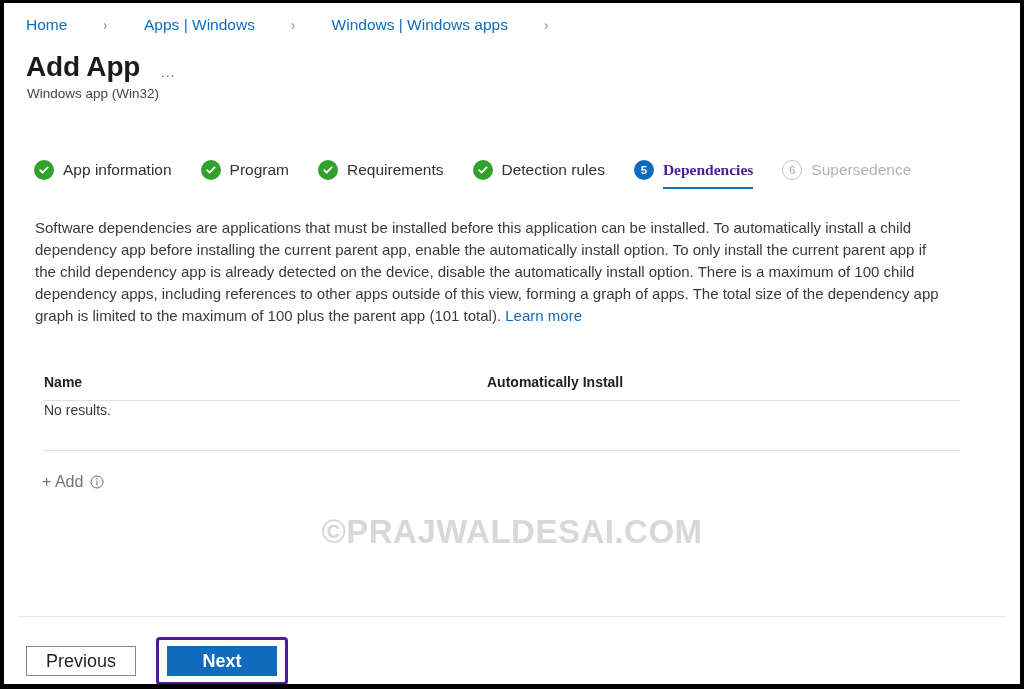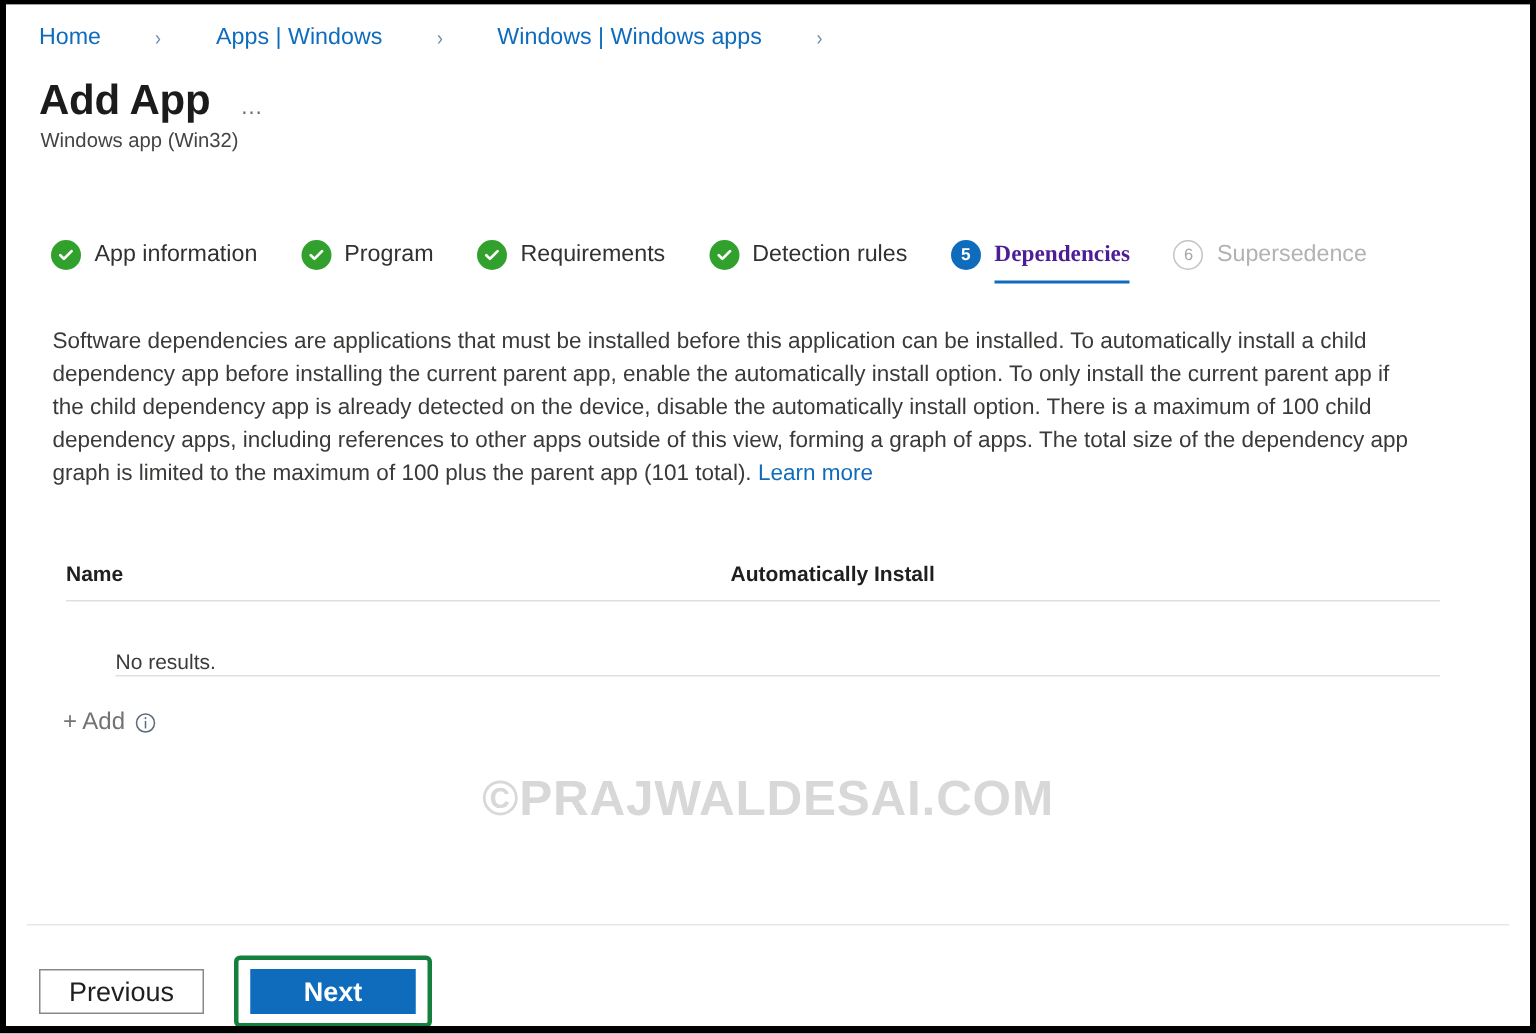--- a/index.html
+++ b/index.html
@@ -185,24 +185,23 @@
   .dep-head .col {
     font-size: 14px;
     font-weight: 700;
     color: #201f1e;
     line-height: 18px;
   }
   .col-name { width: 443px; flex: none; }
   .col-auto { flex: 1; }
   .dep-row {
     display: flex;
-    align-items: flex-end;
+    align-items: flex-start;
     height: 49px;
     border-bottom: 1px solid #e1dfdd;
-    margin-left: 33px;
   }
   .dep-row .cell {
     font-size: 14px;
     color: #3b3a39;
     line-height: 18px;
   }
 
   
   .add-link {
     position: absolute;
@@ -271,21 +270,21 @@
   .btn-primary {
     background: #0f6cbd;
     border: 1px solid #0f6cbd;
     color: #ffffff;
     font-weight: 700;
   }
   .next-wrap {
     position: relative;
     margin-left: 20px;
     padding: 6px 8px;
-    border: 3px solid #15803d;
+    border: 3px solid #4c1d95;
     border-radius: 4px;
     box-sizing: border-box;
   }
 </style>
 </head>
 <body>
 
 <div id="screen">
   <div class="page">
 

